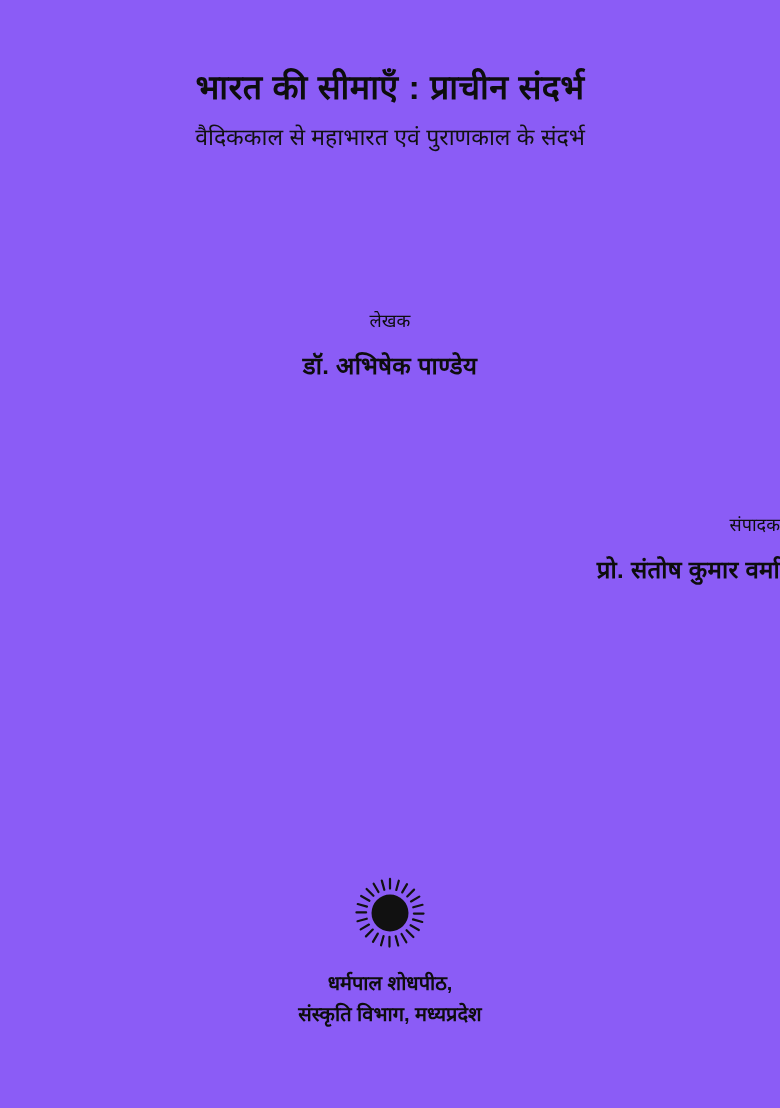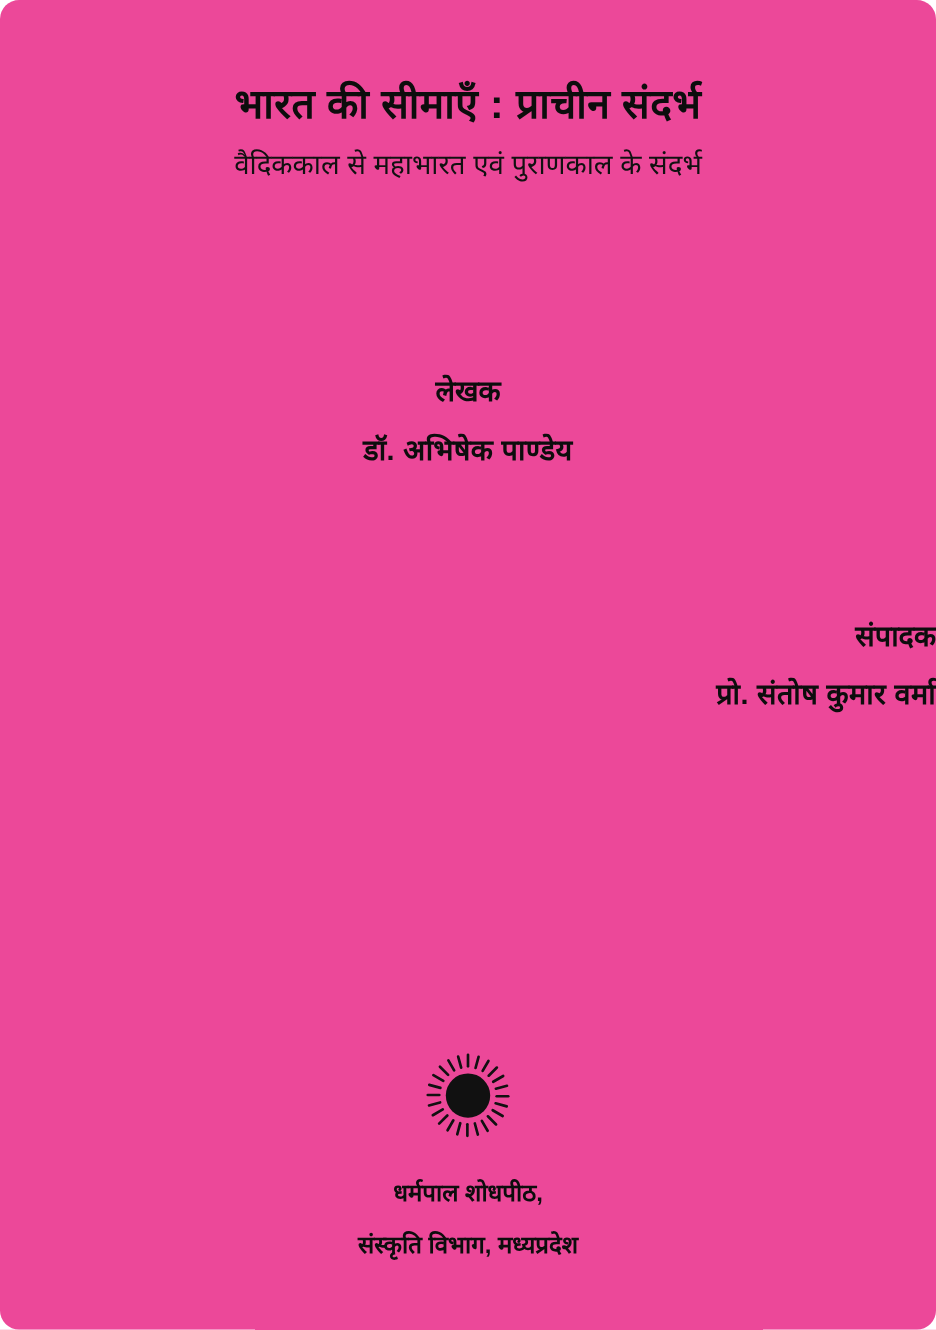--- a/index.html
+++ b/index.html
@@ -13,22 +13,21 @@
     font-family: "Liberation Sans", "DejaVu Sans", sans-serif;
     color: #111111;
     overflow: hidden;
     position: relative;
   }
   .page {
     width: 780px;
     height: 1108px;
     box-sizing: border-box;
     position: relative;
-    background: #ec4899;
-    border-radius: 16px;
+    background: #8b5cf6;
   }
   .title-block {
     position: absolute;
     top: 66px;
     left: 0;
     width: 780px;
     text-align: center;
   }
   .book-title {
     font-size: 34px;
@@ -53,22 +52,22 @@
     text-align: center;
   }
   .editor-block {
     position: absolute;
     top: 512px;
     left: 0;
     width: 780px;
     text-align: right;
   }
   .role-label {
-    font-size: 24px;
-    font-weight: 700;
+    font-size: 18px;
+    font-weight: 400;
     margin: 0;
     color: #0d0d0d;
   }
   .person-name {
     font-size: 24px;
     font-weight: 700;
     margin: 16px 0 0 0;
     color: #0d0d0d;
     letter-spacing: 0.3px;
   }
@@ -89,21 +88,21 @@
     position: absolute;
     top: 968px;
     left: 0;
     width: 780px;
     text-align: center;
   }
   .publisher-line {
     font-size: 20px;
     font-weight: 700;
     line-height: 1.55;
-    margin: 12px;
+    margin: 0;
     color: #0d0d0d;
   }
 </style>
 </head>
 <body>
 
 <div class="page">
 
   <div class="title-block">
     <h1 class="book-title">भारत की सीमाएँ : प्राचीन संदर्भ</h1>

